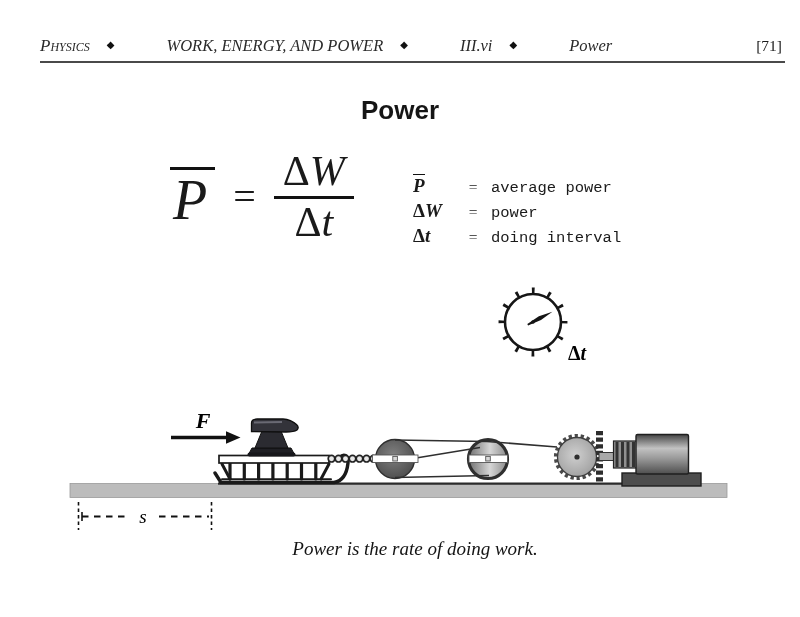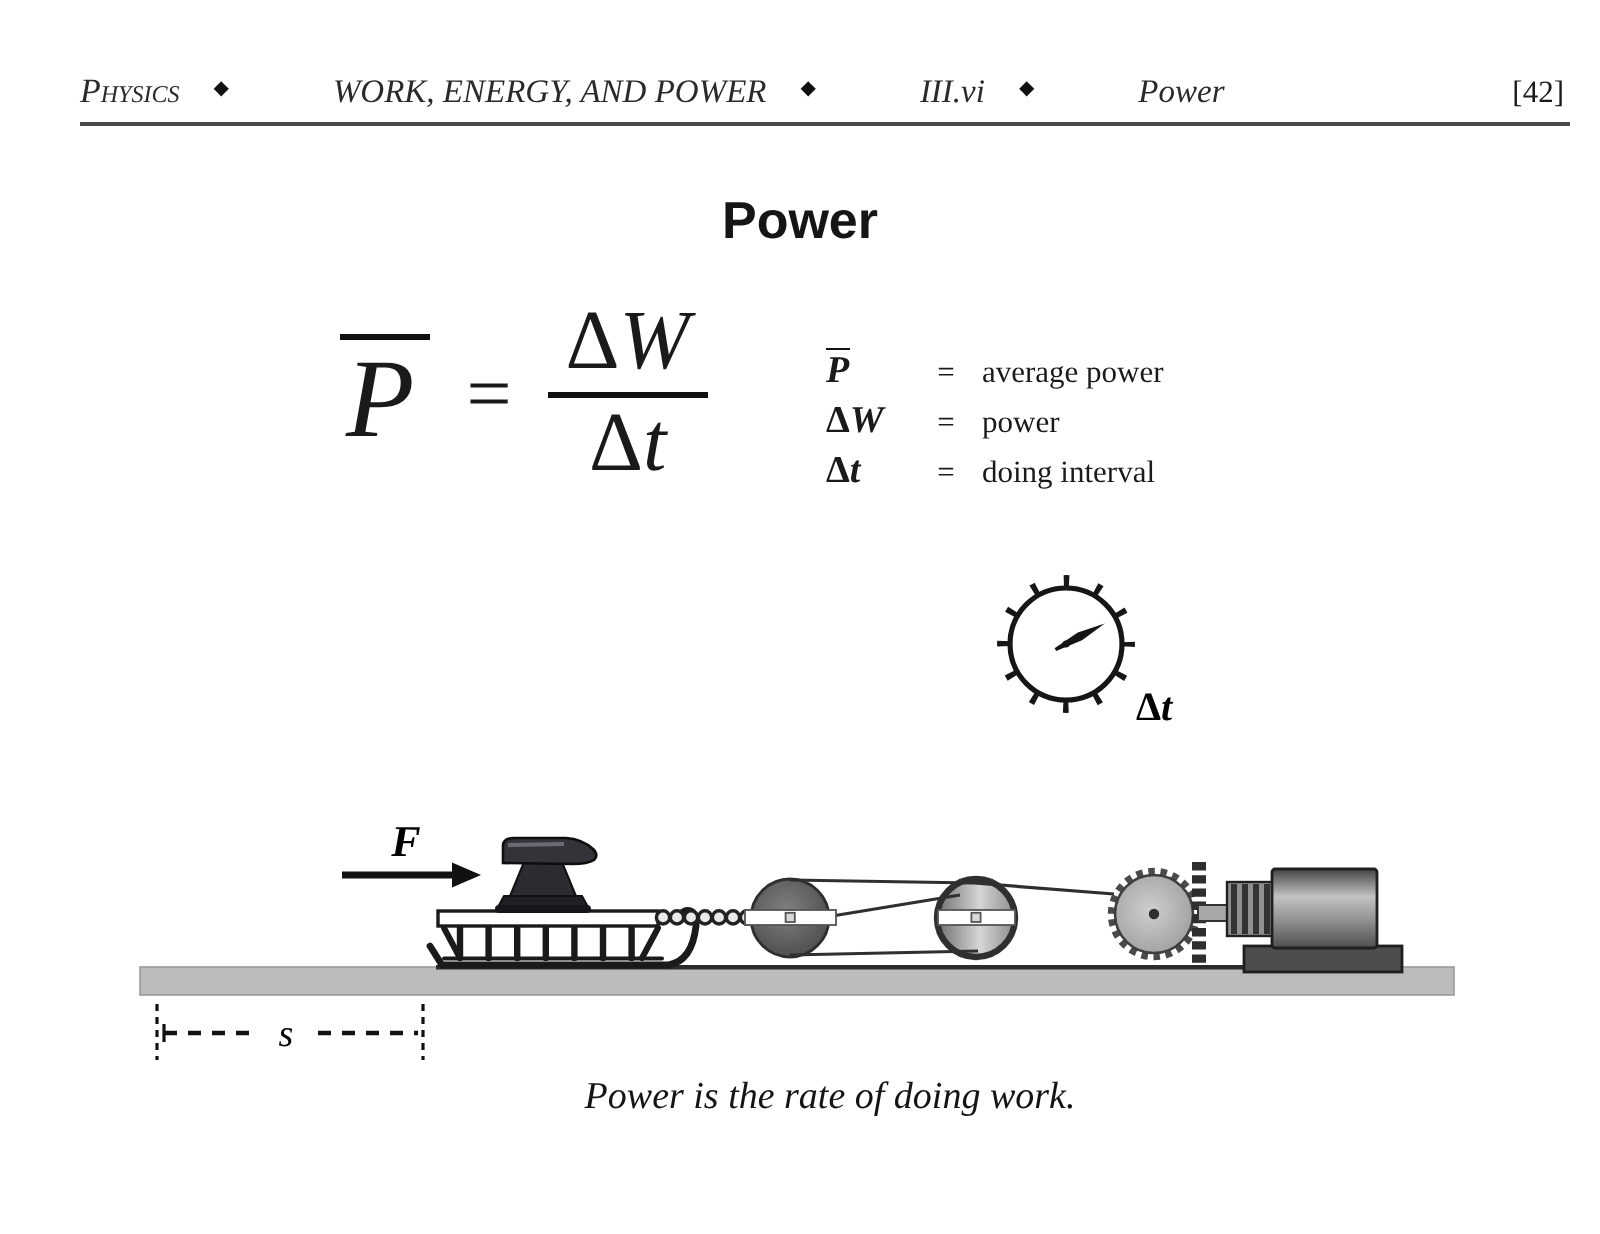--- a/index.html
+++ b/index.html
@@ -29,21 +29,21 @@
   .frac-bar{align-self:stretch;height:3px;background:#111;margin:2px 0;}
   .delta{font-style:normal;}
   .var{font-style:italic;}
 
   
   .legend{position:absolute;left:413px;top:174px;display:grid;
           grid-template-columns:42px 22px auto;column-gap:7px;row-gap:3px;align-items:baseline;}
   .lg-sym{font-weight:bold;font-size:19px;}
   .overbar{display:inline-block;border-top:1.8px solid #111;padding-top:1px;line-height:1.05;}
   .lg-eq{font-size:15.5px;text-align:center;}
-  .lg-desc{font-size:15.5px;}
+  .lg-desc{font-size:15.5px;font-family:Liberation Mono, monospace;}
 
   
   .caption{position:absolute;top:538px;left:0;width:100%;text-align:center;
            font-style:italic;font-size:19px;color:#141414;padding-left:15px;}
 
   svg{position:absolute;display:block;}
   .svg-clock{left:480px;top:280px;}
   .svg-scene{left:0;top:388px;}
   text{font-family:"Liberation Serif",serif;}
 </style>
@@ -53,21 +53,21 @@
 <div class="page">
 
   <div class="header">
     <span class="hdr-subject">Physics</span>
     <span class="hdr-sep">◆</span>
     <span class="hdr-unit">WORK, ENERGY, AND POWER</span>
     <span class="hdr-sep">◆</span>
     <span class="hdr-section">III.vi</span>
     <span class="hdr-sep">◆</span>
     <span class="hdr-topic">Power</span>
-    <span class="hdr-page">[42]</span>
+    <span class="hdr-page">[71]</span>
   </div>
   <div class="rule"></div>
 
   <div class="title">Power</div>
 
   <div class="equation">
     <span class="eq-lhs">P</span>
     <span class="eq-equals">=</span>
     <span class="frac">
       <span class="frac-row"><span class="delta">Δ</span><span class="var">W</span></span>

